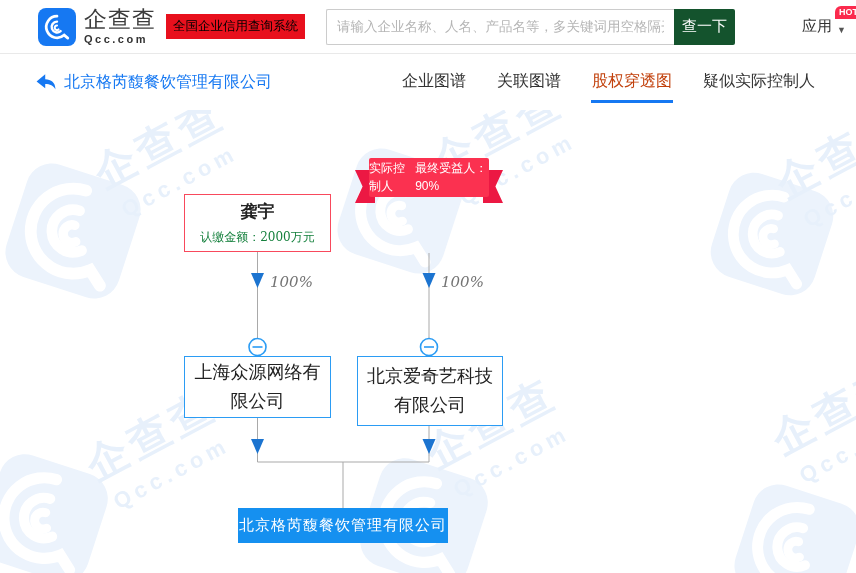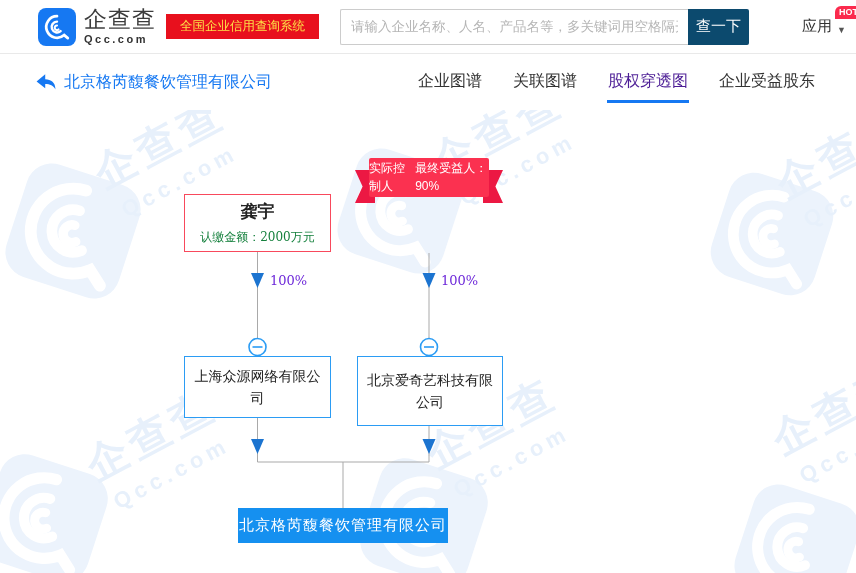--- a/index.html
+++ b/index.html
@@ -8,60 +8,60 @@
   .serif { font-family:"DejaVu Serif","Liberation Serif",serif; }
 
   
   .header { height:54px; display:flex; align-items:center; padding-left:38px;
     border-bottom:1px solid #e9e9e9; position:relative; background:#fff; }
   .logo-sq { width:38px; height:38px; background:#1678f2; border-radius:8px;
     display:flex; align-items:center; justify-content:center; flex:0 0 auto; }
   .brand-col { margin-left:8px; line-height:1; }
   .brand-cn { font-size:23px; color:#3c3c3c; letter-spacing:1px; font-weight:500; }
   .brand-en { font-size:11px; font-weight:bold; color:#333; letter-spacing:2.5px; margin-top:3px; }
-  .slogan { margin-left:10px; background:#e8101d; color:#fde047; font-size:12.5px;
-    line-height:1.55; padding:3px 14px; white-space:nowrap; }
+  .slogan { margin-left:10px; background:#e8101d; color:#000000; font-size:12.5px;
+    line-height:1.55; padding:3px 7px; white-space:nowrap; }
   .search-wrap { display:flex; margin-left:21px; }
   .search-input { width:348px; height:36px; border:1px solid #ccc; border-right:none;
     border-radius:2px 0 0 2px; padding:0 10px; font-size:13.5px; color:#333; outline:none; }
   .search-input::placeholder { color:#b5b5b5; }
-  .search-btn { width:61px; height:36px; background:#0c4a6e; color:#fff; border:none;
+  .search-btn { width:61px; height:36px; background:#14532d; color:#fff; border:none;
     font-size:15px; border-radius:0 2px 2px 0; cursor:pointer; }
   .apps { margin-left:auto; margin-right:10px; position:relative; font-size:15px;
     color:#333; padding-right:14px; cursor:pointer; flex:0 0 auto; }
   .hot-badge { position:absolute; top:-11px; right:-16px; background:#fb2a4d; color:#fff;
     font-size:9px; font-weight:bold; padding:1px 4px 2px; border-radius:6px 6px 6px 0; }
   .caret { position:absolute; right:0; bottom:1px; font-size:9px; color:#555; }
 
   
   .toolbar { height:56px; display:flex; align-items:center; padding:0 40px 0 35px; background:#fff; }
   .back-link { display:flex; align-items:center; color:#1678f2; font-size:16px; cursor:pointer; }
   .back-link svg { margin-right:7px; }
   .tabs { margin-left:auto; display:flex; gap:29px; height:100%; align-items:center; }
   .tab { font-size:16px; color:#333; padding:10px 1px 8px; border-bottom:3px solid transparent; cursor:pointer; }
-  .tab.active { color:#4c1d95; border-bottom-color:#1678f2; }
+  .tab.active { color:#c2410c; border-bottom-color:#1678f2; }
 
   
   .diagram { position:relative; height:463px; background:#fff; overflow:hidden; }
   .wm-layer { position:absolute; inset:0; z-index:0; pointer-events:none; }
   .wm-group { position:absolute; transform:rotate(-28deg); color:#e7f0fb; text-align:center; width:160px; }
   .wm-cn { font-size:42px; font-weight:bold; letter-spacing:5px; white-space:nowrap; }
   .wm-en { font-size:22px; font-weight:bold; letter-spacing:5px; margin-top:2px; }
   .wm-logo { position:absolute; background:#ecf3fc; border-radius:26px; transform:rotate(18deg); }
   .connectors { position:absolute; inset:0; z-index:1; }
   .node { position:absolute; background:#fff; z-index:2; display:flex; flex-direction:column;
     align-items:center; justify-content:center; text-align:center; cursor:pointer; }
   .node-person { border:1px solid #f8495c; }
   .node-company { border:1px solid #2b9cf4; }
   .node-name { font-size:17px; font-weight:bold; color:#222; }
   .node-sub { font-size:12px; color:#15803d; margin-top:6px; }
-  .node-cname { font-size:14px; color:#222; line-height:1.6; padding:0 4px; }
+  .node-cname { font-size:18px; color:#222; line-height:1.6; padding:0 4px; }
   .node-target { background:#1590f0; border:1px solid #1590f0; z-index:2; }
   .node-target .node-tname { color:#fff; font-size:15px; letter-spacing:1px; }
-  .pct-label { position:absolute; z-index:2; font-size:13px; color:#6d28d9; }
+  .pct-label { position:absolute; z-index:2; font-size:15px; color:#737373;font-style:italic; }
   .ribbon { position:absolute; z-index:3; left:369px; top:48px; width:120px; height:39px; }
   .ribbon-center { position:absolute; inset:0; background:#fb3150; border-radius:2px;
     color:#fff; font-size:12px; line-height:1.45; display:flex; flex-direction:row;
     align-items:center; justify-content:center; z-index:2; }
   .ribbon::before, .ribbon::after { content:""; position:absolute; top:12px; width:20px;
     height:33px; background:#ec1843; z-index:1; }
   .ribbon::before { left:-14px; clip-path:polygon(0 0,100% 0,100% 100%,0 100%,38% 50%); }
   .ribbon::after { right:-14px; clip-path:polygon(0 0,100% 0,62% 50%,100% 100%,0 100%); }
 </style>
 </head>
@@ -99,21 +99,21 @@
   <div class="back-link">
     <svg width="22" height="20" viewBox="0 0 28 24">
       <path d="M13 2 L2 11.5 L13 20 L13 14.6 C19 14.6 23.5 16.5 26 21.5 C26 12 20.5 9 13 8.4 Z" fill="#1678f2"></path>
     </svg>
     <span>北京格芮馥餐饮管理有限公司</span>
   </div>
   <div class="tabs">
     <div class="tab">企业图谱</div>
     <div class="tab">关联图谱</div>
     <div class="tab active">股权穿透图</div>
-    <div class="tab">企业受益股东</div>
+    <div class="tab">疑似实际控制人</div>
   </div>
 </div>
 
 <div class="diagram">
 
   <div class="wm-layer">
     <div class="wm-logo" style="left:14px; top:62px; width:118px; height:118px;">
       <svg width="118" height="118" viewBox="0 0 100 100">
           <g fill="none" stroke="#fff" stroke-linecap="round">
             <path d="M50 14a36 36 0 1 0 24 63l12 10" stroke-width="10"></path>

